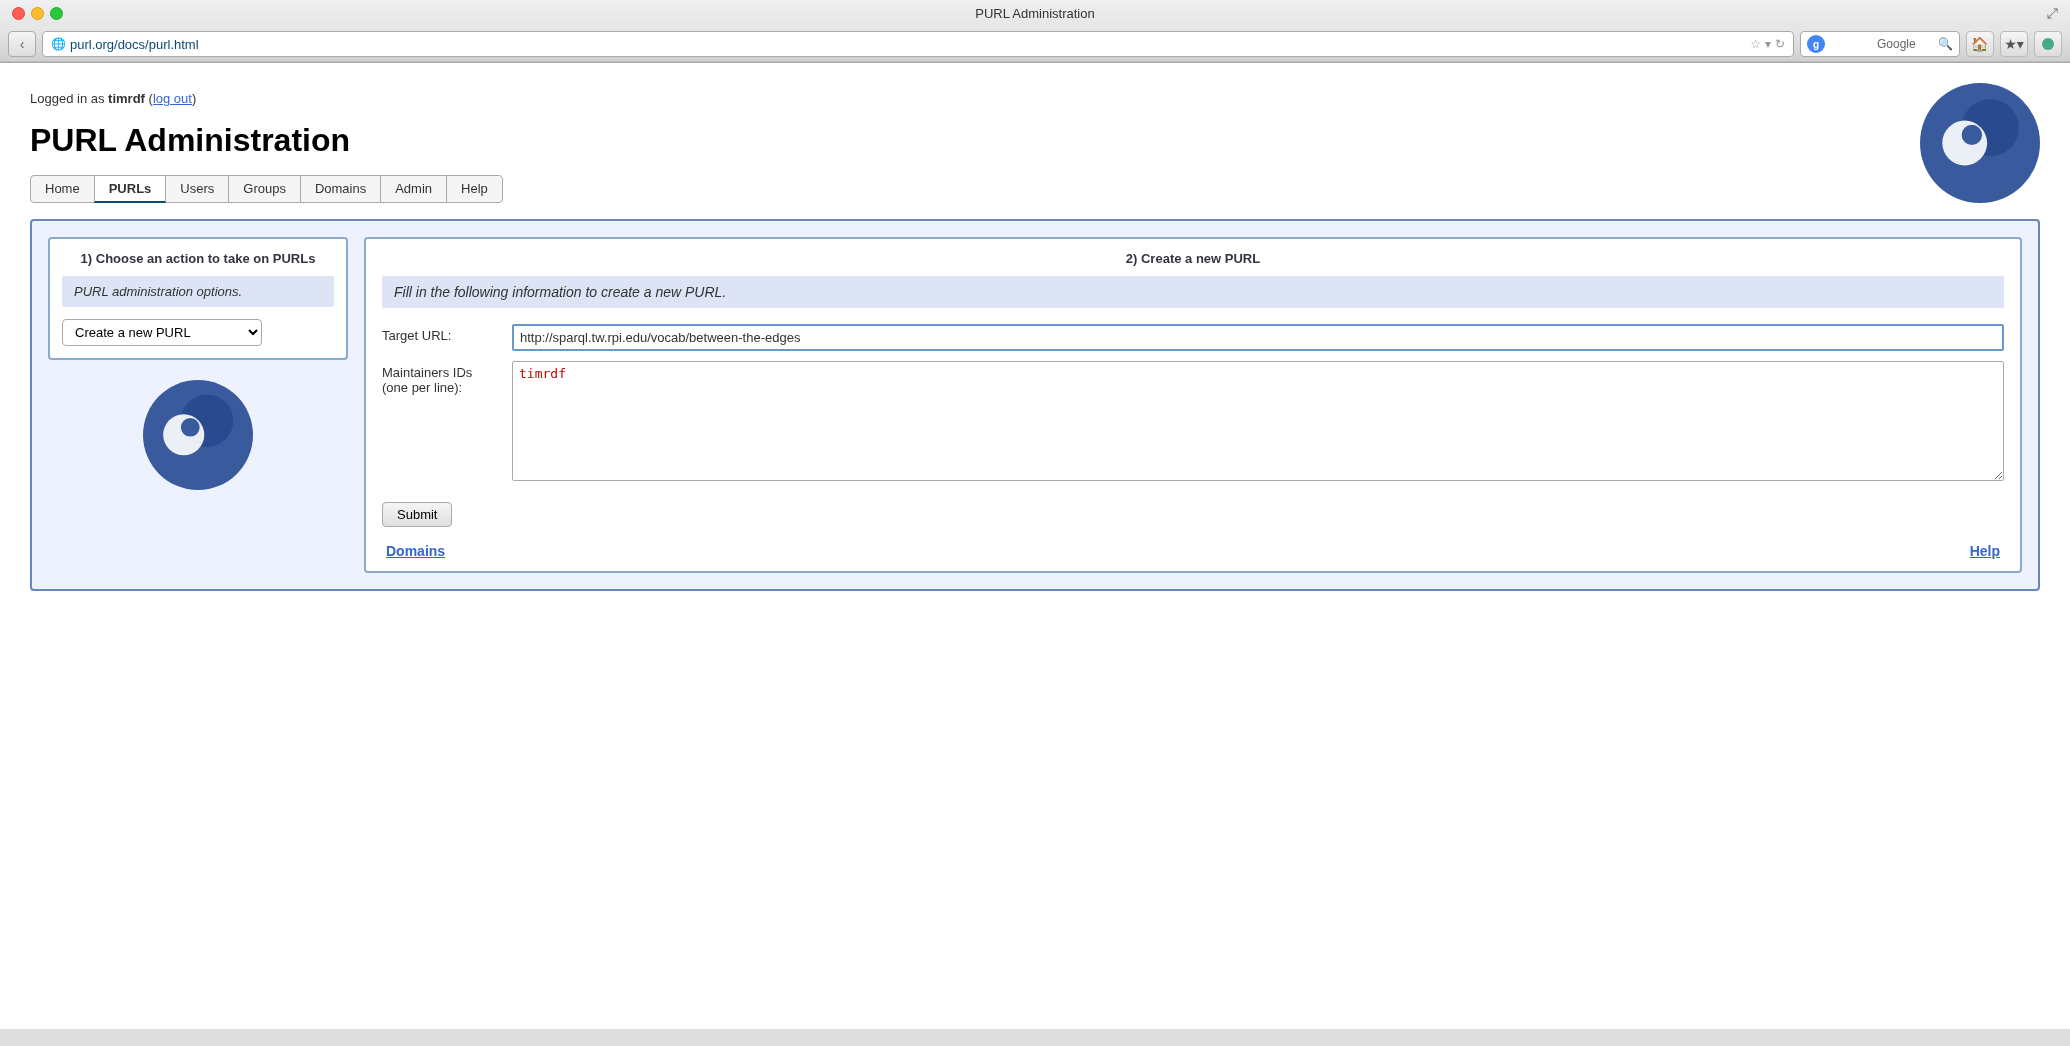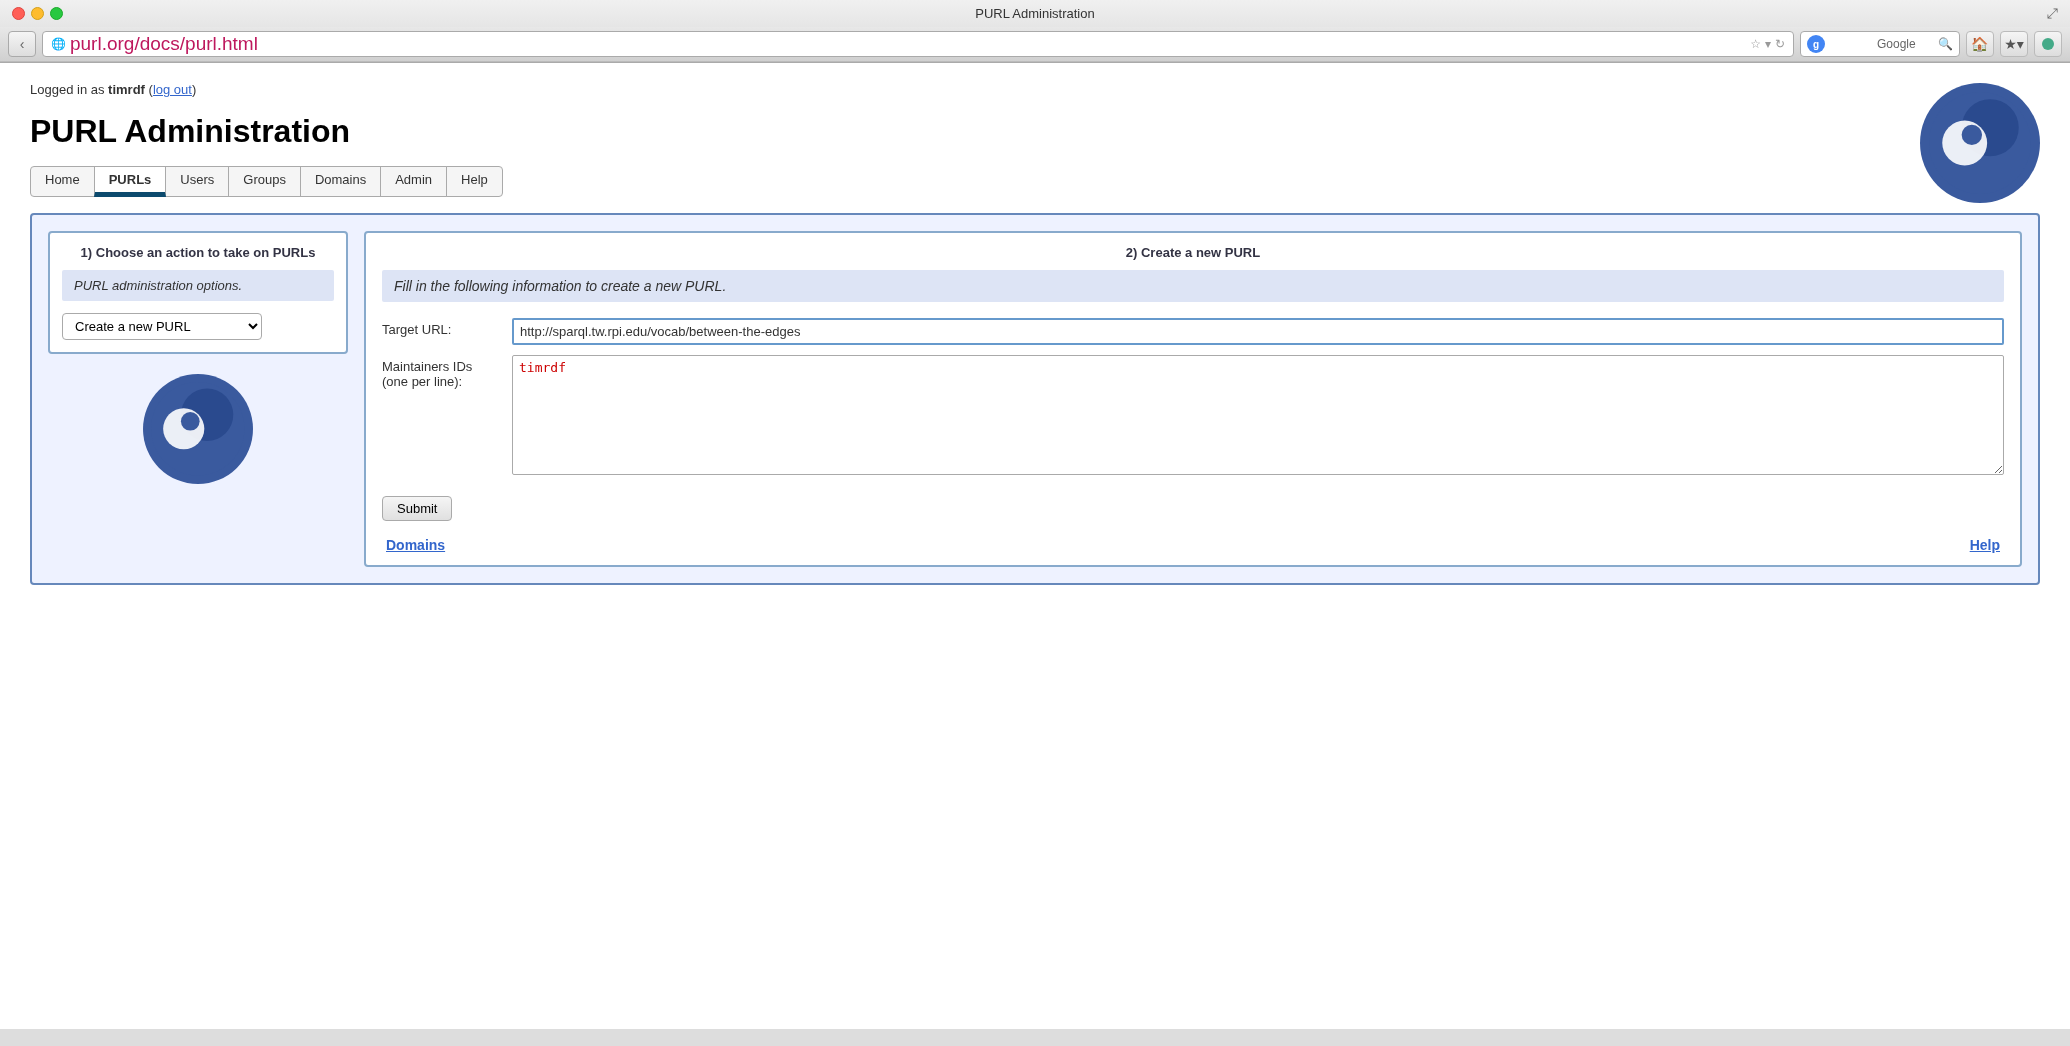--- a/index.html
+++ b/index.html
@@ -83,22 +83,22 @@
       height: 26px;
     }
 
     .address-bar-icon {
       color: #4a90d9;
       margin-right: 4px;
       font-size: 12px;
     }
 
     .address-text {
-      font-size: 19px;
-      color: #be185d;
+      font-size: 13px;
+      color: #0c4a6e;
       flex: 1;
     }
 
     .address-bar-actions {
       display: flex;
       align-items: center;
       gap: 4px;
       color: #999;
       font-size: 12px;
     }
@@ -146,21 +146,21 @@
       justify-content: center;
       cursor: pointer;
       color: #555;
       font-size: 14px;
     }
 
     
     .page-content {
       background: white;
       min-height: calc(100vh - 80px);
-      padding: 19px 30px;
+      padding: 28px 30px;
       position: relative;
     }
 
     .logged-in-bar {
       font-size: 13px;
       margin-bottom: 16px;
       color: #333;
     }
 
     .logged-in-bar a {
@@ -211,21 +211,21 @@
       color: #333;
       margin-right: -1px;
     }
 
     .nav-tab:first-child { border-radius: 4px 0 0 4px; }
     .nav-tab:last-child  { border-radius: 0 4px 4px 0; }
 
     .nav-tab.active {
       background: white;
       font-weight: bold;
-      border-bottom: 5px solid #0c4a6e;
+      border-bottom: 2px solid #0c4a6e;
       position: relative;
       z-index: 1;
     }
 
     
     .main-panel {
       border: 2px solid #6688bb;
       border-radius: 4px;
       padding: 16px;
       background: #eef2ff;

